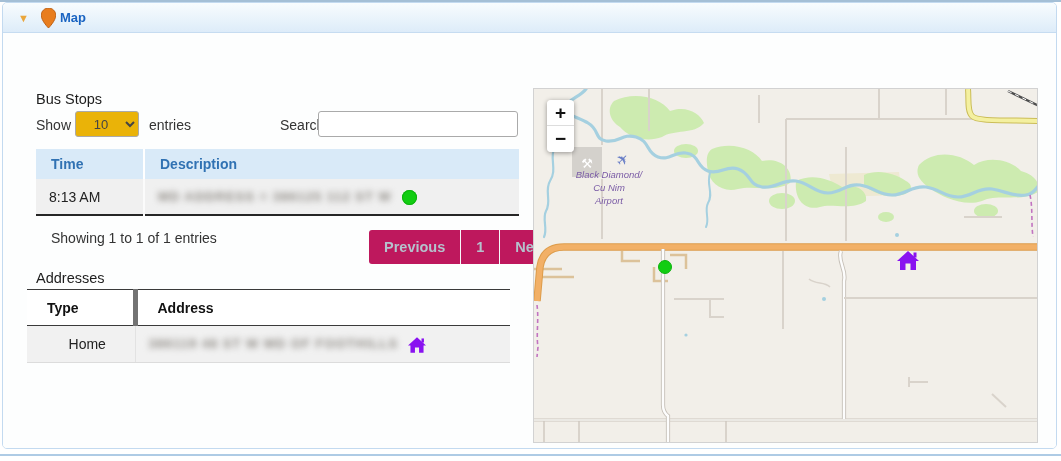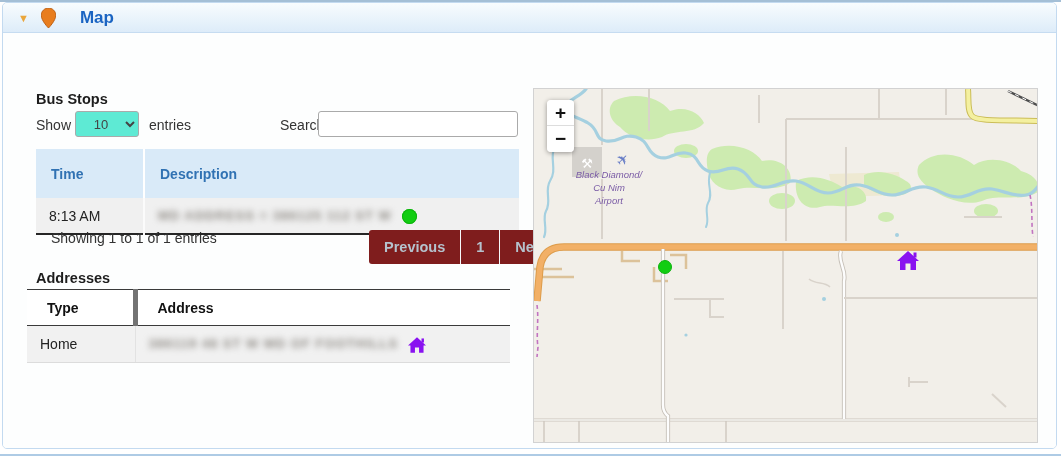--- a/index.html
+++ b/index.html
@@ -8,66 +8,66 @@
 
   .top-line { position:absolute; left:0; top:0; width:1061px; height:2px; background:#a4bfd6; }
   .bottom-line { position:absolute; left:0; top:454px; width:1061px; height:2px; background:#aecbe5; }
 
   .panel { position:absolute; left:2px; top:2px; width:1055px; height:447px;
            border:1px solid #c3daf0; border-radius:5px; background:#fdfefe; overflow:hidden; }
   .panel-header { height:30px; background:linear-gradient(#f8fcfe,#ddecf9);
                   border-bottom:1px solid #c6dcf1; display:flex; align-items:center; }
   .collapse-caret { color:#eaa63c; font-size:11px; margin-left:15px; cursor:pointer; }
   .pin-icon { margin-left:12px; width:15px; height:20px; display:inline-block; }
-  .panel-title { margin-left:24px; color:#1a64c2; font-weight:bold; font-size:17px; }
+  .panel-title { margin-left:4px; color:#1a64c2; font-weight:bold; font-size:13px; }
 
   .panel-body { position:relative; width:100%; height:416px; background:#fdfefe; }
 
-  .section-heading { position:absolute; font-size:14.5px; font-weight:bold; color:#1d1d1d; }
+  .section-heading { position:absolute; font-size:14.5px; font-weight:normal; color:#1d1d1d; }
   #bus-stops-heading { left:33px; top:58px; }
   #addresses-heading { left:33px; top:237px; }
 
   .ctrl-label { position:absolute; font-size:14px; color:#333; }
   #show-label { left:33px; top:84px; }
   #entries-label { left:146px; top:84px; }
   #search-label { left:277px; top:84px; }
   #page-size-select { position:absolute; left:72px; top:78px; width:64px; height:26px;
-                      font-size:13px; color:#444; text-align:center; border:1px solid #aaa; border-radius:3px; background:#5eead4; }
+                      font-size:13px; color:#444; text-align:center; border:1px solid #aaa; border-radius:3px; background:#eab308; }
   #search-input { position:absolute; left:315px; top:78px; width:200px; height:26px;
                   border:1px solid #aaa; border-radius:3px; background:#fff; padding:0 6px; font-size:13px; }
 
   table.grid { position:absolute; border-collapse:collapse; width:483px; table-layout:fixed; font-size:14px; }
   #bus-stops-table { left:33px; top:116px; }
   #bus-stops-table thead th { background:#d9eaf8; color:#3072b3; font-weight:bold; text-align:left;
-                              height:49px; padding-left:15px; border-left:2px solid #fff; }
+                              height:30px; padding-left:15px; border-left:2px solid #fff; }
   #bus-stops-table thead th:first-child { border-left:none; }
   #bus-stops-table tbody td { background:#f0f0f0; color:#222; height:36px; padding-left:13px;
                               border-left:2px solid #fbfbfb; }
   #bus-stops-table tbody td:first-child { border-left:none; }
   #bus-stops-table tbody tr { border-bottom:2px solid #262626; }
   .col-narrow { width:108px; }
 
   #addresses-table { left:24px; top:256px; }
   #addresses-table thead th { background:#fff; color:#111; font-weight:bold; text-align:left; height:36px;
                               padding-left:20px; border-top:1px solid #3a3a3a; border-bottom:1px solid #3a3a3a;
                               border-left:5px solid #737373; }
   #addresses-table thead th:first-child { border-left:none; }
   #addresses-table tbody td { background:#f1f1f1; color:#222; height:37px; padding-left:13px;
                               border-left:1px solid #e2e2e2; border-bottom:1px solid #dcdcdc; }
-  #addresses-table tbody td:first-child { border-left:none; }
+  #addresses-table tbody td:first-child { border-left:none;text-align:center; }
   #addresses-table thead th.addr-col { padding-left:20px; }
 
   .redacted { filter:blur(3px); color:#8e8a84; font-weight:bold; letter-spacing:1px; font-size:13px; }
   .green-dot-table { display:inline-block; width:15px; height:15px; border-radius:50%;
                      background:#12cd12; vertical-align:middle; margin-left:6px; box-shadow:inset 0 0 0 1px #0eb30e; }
   .home-glyph { vertical-align:middle; margin-left:6px; }
 
   #table-info { position:absolute; left:48px; top:197px; font-size:14px; color:#333; }
   .paginate { position:absolute; left:366px; top:197px; height:34px; display:flex;
-              background:#7f1d1d; border-radius:3px; overflow:hidden; }
+              background:#be185d; border-radius:3px; overflow:hidden; }
   .paginate > div { display:flex; align-items:center; font-size:14.5px; font-weight:bold; color:#b5c2cd;
                     padding:0 15px; border-left:1px solid #f6f9fb; cursor:default; }
   .paginate > div:first-child { border-left:none; }
 
   
   #map { position:absolute; left:530px; top:55px; width:505px; height:355px;
          background:#f2efe9; border:1px solid #d2d2d2; overflow:hidden; }
   #map svg { position:absolute; left:0; top:0; }
   .zoom-ctrl { position:absolute; left:13px; top:11px; width:27px; border-radius:4px;
                box-shadow:0 1px 5px rgba(0,0,0,0.4); overflow:hidden; z-index:5; }

